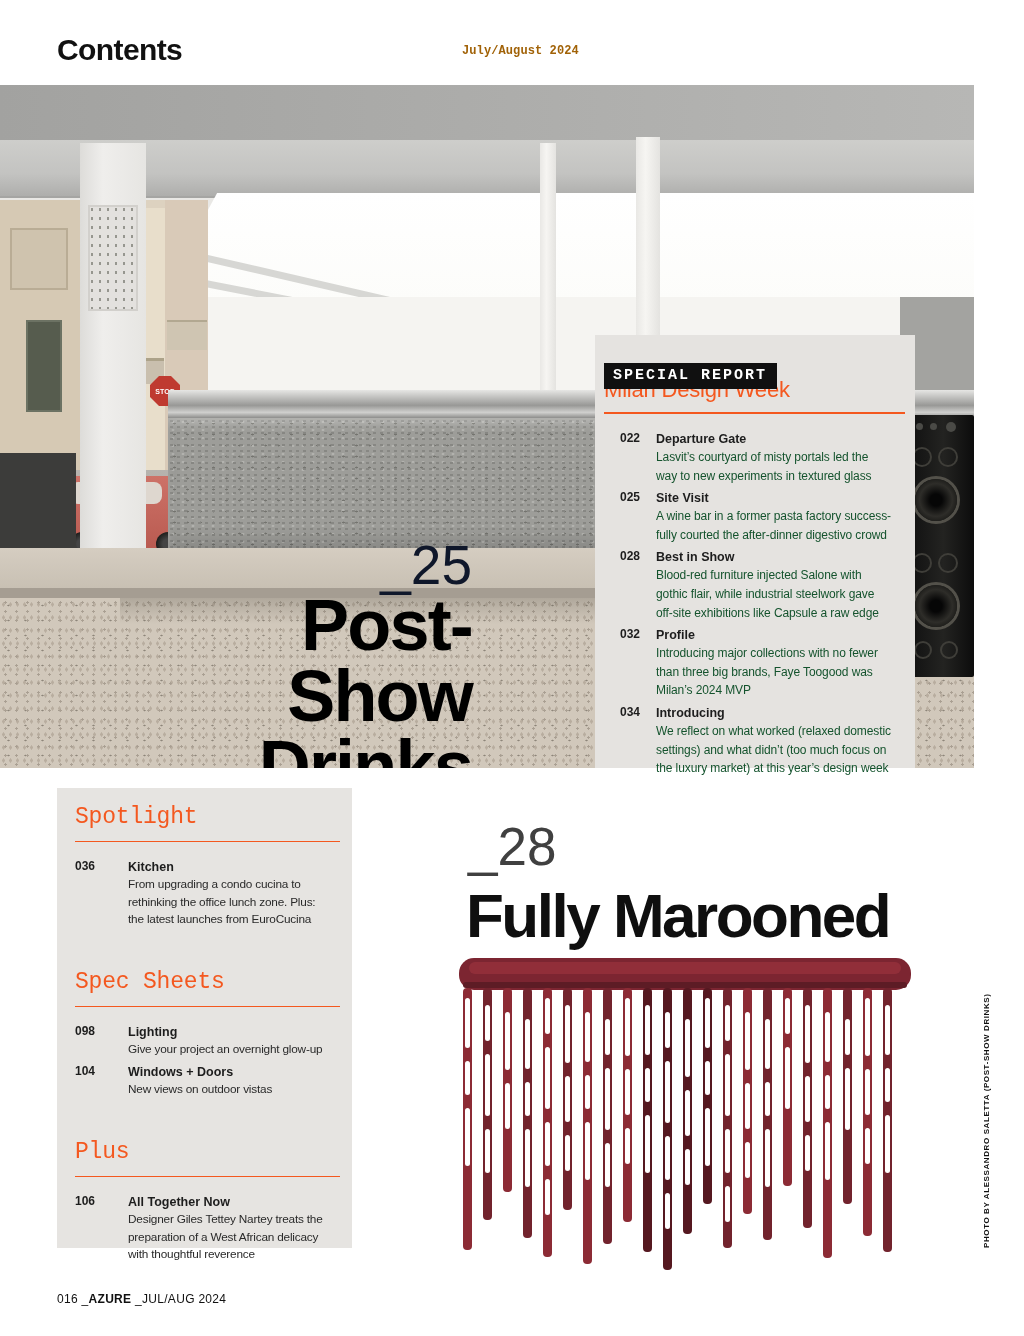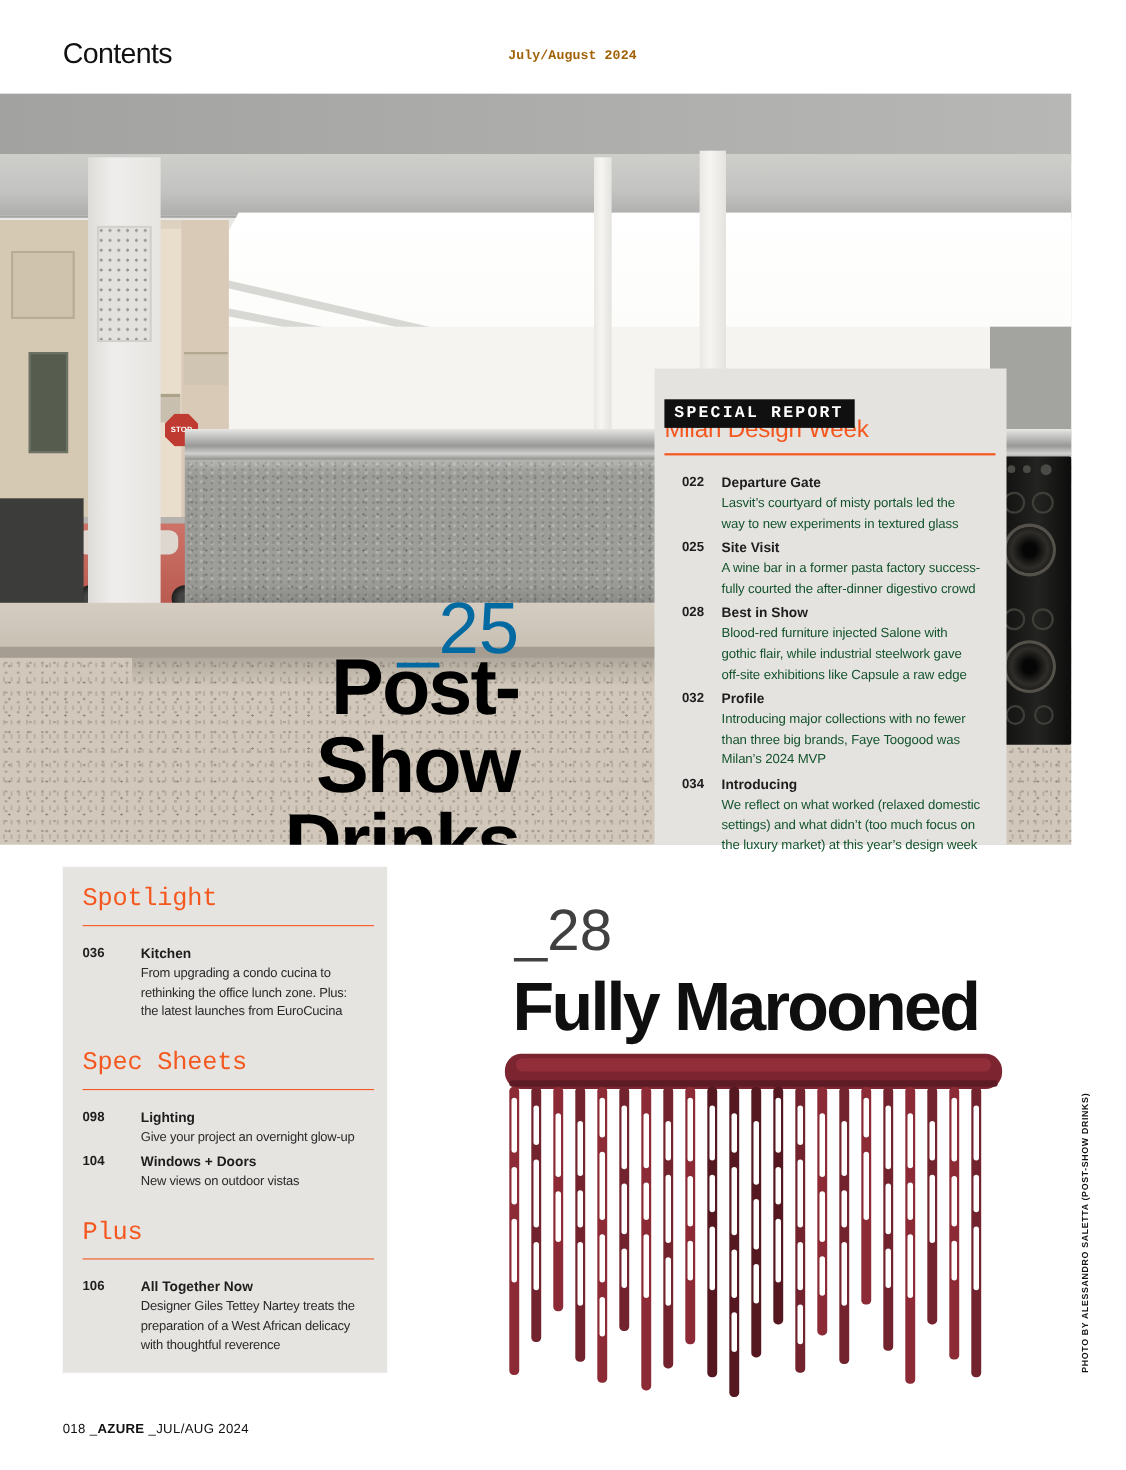--- a/index.html
+++ b/index.html
@@ -1,21 +1,21 @@
 <!DOCTYPE html>
 <html><head>
 <meta charset="utf-8">
 <style>
   * { margin:0; padding:0; box-sizing:border-box; }
   html,body { background:#ffffff; }
   body { font-family:"Liberation Sans", sans-serif; color:#161616; }
   .page { position:relative; width:1024px; height:1336px; background:#fff; overflow:hidden; margin:0 auto; }
 
   
-  .masthead { position:absolute; left:57px; top:33px; font-size:26px; font-weight:400; letter-spacing:-0.6px; color:#111; }
+  .masthead { position:absolute; left:57px; top:33px; font-size:30px; font-weight:700; letter-spacing:-0.6px; color:#111; }
   .issue-date { position:absolute; left:462px; top:44px; font-size:12px; font-weight:700; letter-spacing:0.1px; color:#a16207;font-family:Liberation Mono, monospace; }
 
   
   .photo { position:absolute; left:0; top:85px; width:974px; height:683px; overflow:hidden; background:#e9e8e5; }
   .ph-wall-top { position:absolute; left:0; top:0; width:100%; height:62px; background:linear-gradient(90deg,#a2a2a0,#b7b7b5); }
   .ph-beam { position:absolute; left:0; top:55px; width:100%; height:58px; background:linear-gradient(180deg,#cecECB,#c3c3c1 60%,#aeaeac); border-bottom:2px solid #a5a5a3; }
   .ph-skylight { position:absolute; left:104px; top:108px; width:870px; height:210px; background:linear-gradient(180deg,#ffffff,#fbfbf8 70%,#f1f0ed); clip-path:polygon(0 100%,13% 0,100% 0,100% 100%); overflow:hidden; }
   .strut { position:absolute; width:150%; height:7px; background:#d7d7d4; transform-origin:left center; }
   .ph-wall { position:absolute; left:146px; top:212px; width:828px; height:215px; background:#f5f4f1; }
   .ph-col { position:absolute; background:linear-gradient(90deg,#e9e8e5,#f6f5f2 40%,#e4e3e0); }
@@ -62,21 +62,21 @@
   .floor { position:absolute; left:0; top:513px; width:974px; height:170px; background-color:#d1c8bb; background-image:radial-gradient(#a99f92 1.2px, transparent 1.5px), radial-gradient(#b8ad9f 1px, transparent 1.3px), radial-gradient(#8d857a 0.9px, transparent 1.2px); background-size:11px 9px, 7px 13px, 17px 15px; }
   .floor-shadow { position:absolute; left:120px; top:513px; width:854px; height:26px; background:linear-gradient(180deg, rgba(90,85,75,0.28), rgba(90,85,75,0)); }
 
   
   .speakers { position:absolute; left:906px; top:330px; width:68px; height:262px; background:linear-gradient(90deg,#0f0f0f,#232321 55%,#0c0c0c); border-radius:2px; }
   .spk-knob { position:absolute; width:7px; height:7px; border-radius:50%; background:#4a4a46; }
   .spk-sm { position:absolute; width:16px; height:16px; border-radius:50%; background:radial-gradient(circle,#0c0c0c 30%,#3b3b37 65%,#14141 2 90%); box-shadow:0 0 0 2px #3f3e39; }
   .spk-woof { position:absolute; width:42px; height:42px; border-radius:50%; background:radial-gradient(circle,#060606 20%,#2e2d29 55%,#121210 85%); box-shadow:0 0 0 3px #53514a; }
 
   
-  .hero-ref { position:absolute; left:358px; top:448px; width:114px; text-align:right; font-size:66px; font-weight:400; letter-spacing:0; color:#0369a1; }
+  .hero-ref { position:absolute; left:358px; top:448px; width:114px; text-align:right; font-size:55px; font-weight:400; letter-spacing:0; color:#0f172a; }
   .hero-title { position:absolute; left:150px; top:505px; width:322px; text-align:right; font-size:72px; line-height:0.98; font-weight:800; letter-spacing:-1.8px; color:#000000; }
 
   
   .sr-panel { position:absolute; left:595px; top:335px; width:320px; height:433px; background:#e5e3e0; padding:14px 10px 0 9px; }
   .kicker { position:absolute; left:9px; top:-18px; background:#101010; color:#fff; font-family:Liberation Mono, monospace; font-size:15px; font-weight:700; letter-spacing:2px; padding:4px 10px 5px 9px; white-space:nowrap;margin-top:46px; }
   .sr-title { font-size:22px; font-weight:400; letter-spacing:-0.2px; color:#F4581F; margin-top:28px; }
   .rule { border:none; border-top:2px solid #F4581F; margin-top:9px; }
   .entry-list { margin-top:16px; margin-left:16px; }
   .entry { display:grid; grid-template-columns:36px 1fr; margin-bottom:4px; }
   .entry .num { font-size:12px; font-weight:700; color:#1d1d1d; padding-top:1px; }
@@ -85,21 +85,21 @@
 
   
   .toc-panel { position:absolute; left:57px; top:788px; width:295px; height:460px; background:#e6e4e1; padding:16px 12px 20px 18px; }
   .sec-title { font-size:23px; font-weight:500; letter-spacing:-0.2px; color:#F4581F;font-family:Liberation Mono, monospace; }
   .toc-panel .rule { border-top-width:1.5px; margin-top:11px; }
   .toc-entries { margin-top:16px; }
   .toc-entry { display:grid; grid-template-columns:53px 1fr; margin-bottom:5px; }
   .toc-entry .num { font-size:12px; font-weight:700; color:#1d1d1d; padding-top:1px; }
   .toc-entry .t { font-size:12.5px; font-weight:700; color:#1d1d1d; line-height:18px; }
   .toc-entry .d { font-size:11.8px; font-weight:400; color:#2a2a2a; line-height:17.6px; white-space:pre-line; letter-spacing:-0.2px; }
-  .sec-gap { margin-top:24px; }
+  .sec-gap { margin-top:40px; }
 
   
   .feat-ref { position:absolute; left:468px; top:816px; font-size:53px; font-weight:400; color:#404040; }
   .feat-title { position:absolute; left:466px; top:880px; font-size:62px; font-weight:800; letter-spacing:-2.5px; color:#0f0f0f; white-space:nowrap; }
   .table-art { position:absolute; left:453px; top:952px; width:464px; height:338px; }
 
   
   .credit { position:absolute; left:982px; top:1048px; height:200px; writing-mode:vertical-rl; transform:rotate(180deg); font-size:8px; font-weight:600; letter-spacing:0.6px; color:#111; white-space:nowrap; }
   .footer { position:absolute; left:57px; top:1292px; font-size:12px; letter-spacing:0.3px; color:#111; }
   .footer b { font-weight:800; }
@@ -390,15 +390,15 @@
       <rect x="412" y="117" width="5" height="46" rx="2.5" fill="#ffffff"></rect>
       <rect x="412" y="176" width="5" height="36" rx="2.5" fill="#ffffff"></rect>
       <rect x="430" y="36" width="9" height="264" rx="4" fill="#72232d"></rect>
       <rect x="432" y="53" width="5" height="50" rx="2.5" fill="#ffffff"></rect>
       <rect x="432" y="116" width="5" height="34" rx="2.5" fill="#ffffff"></rect>
       <rect x="432" y="163" width="5" height="58" rx="2.5" fill="#ffffff"></rect>
     </svg>
 
   <div class="credit">PHOTO BY ALESSANDRO SALETTA (POST-SHOW DRINKS)</div>
 
-  <div class="footer"><span>018 _</span><b>AZURE</b><span> _JUL/AUG 2024</span></div>
+  <div class="footer"><span>016 _</span><b>AZURE</b><span> _JUL/AUG 2024</span></div>
 
 </div>
 
 </body></html>

